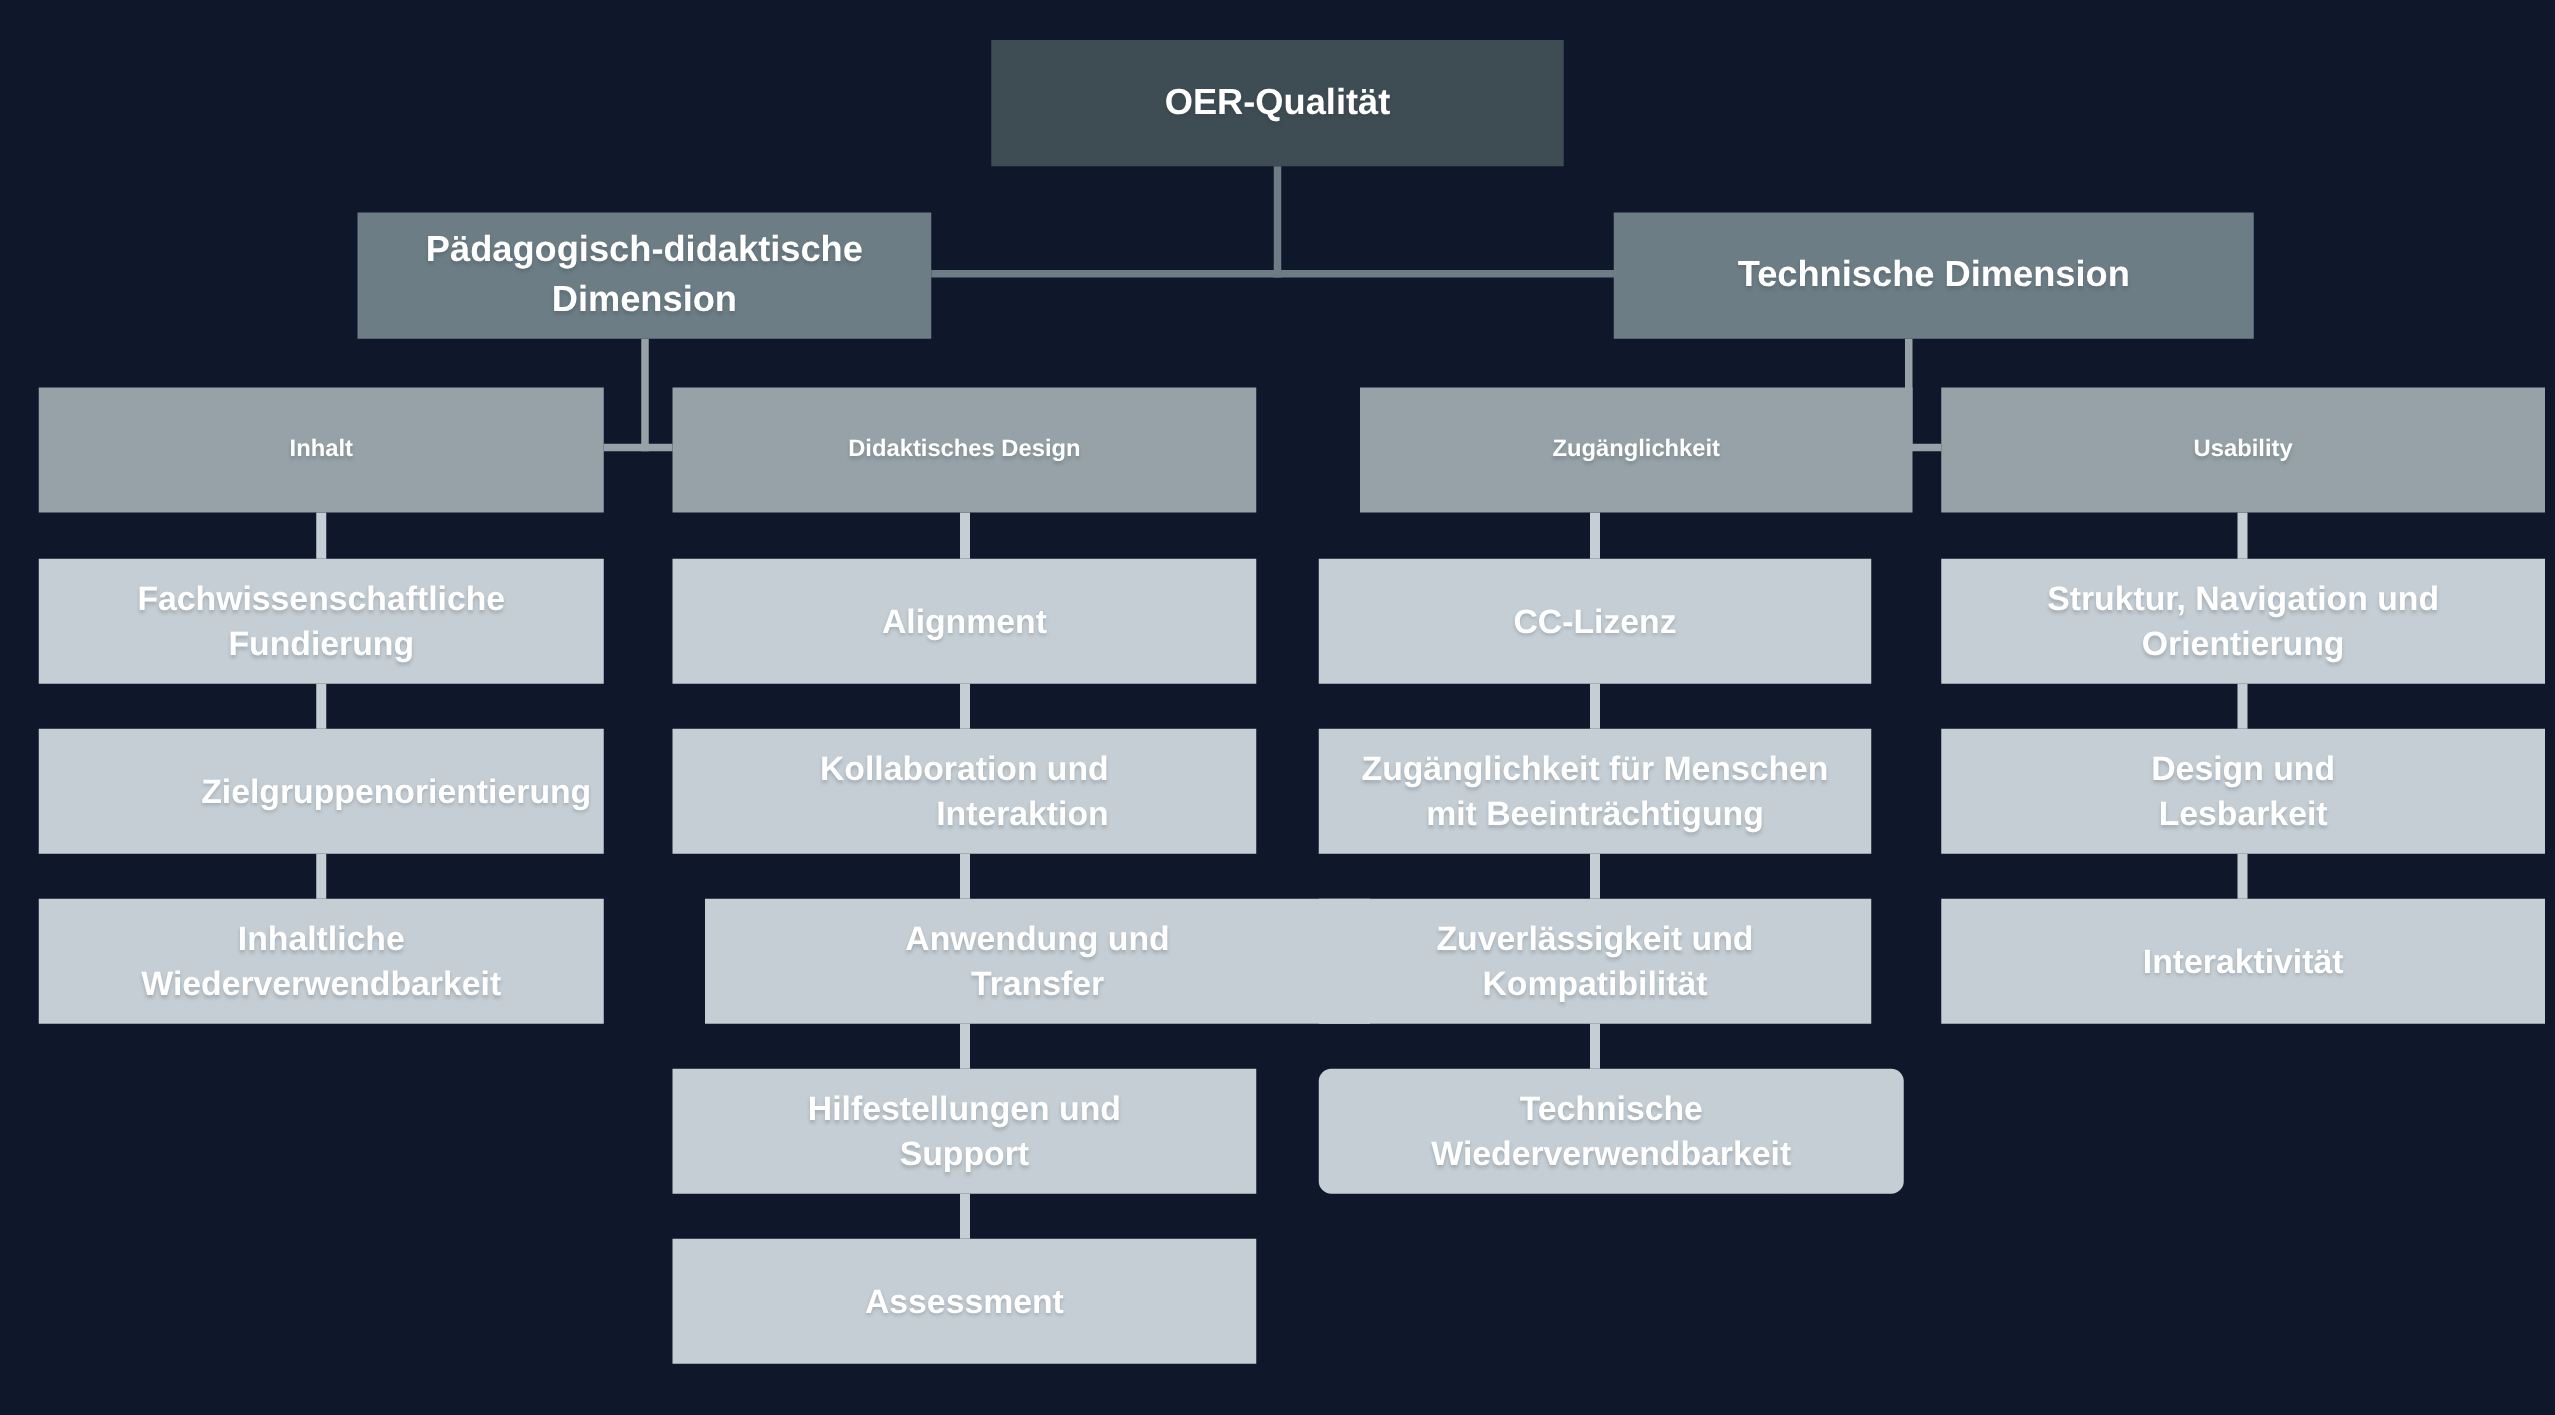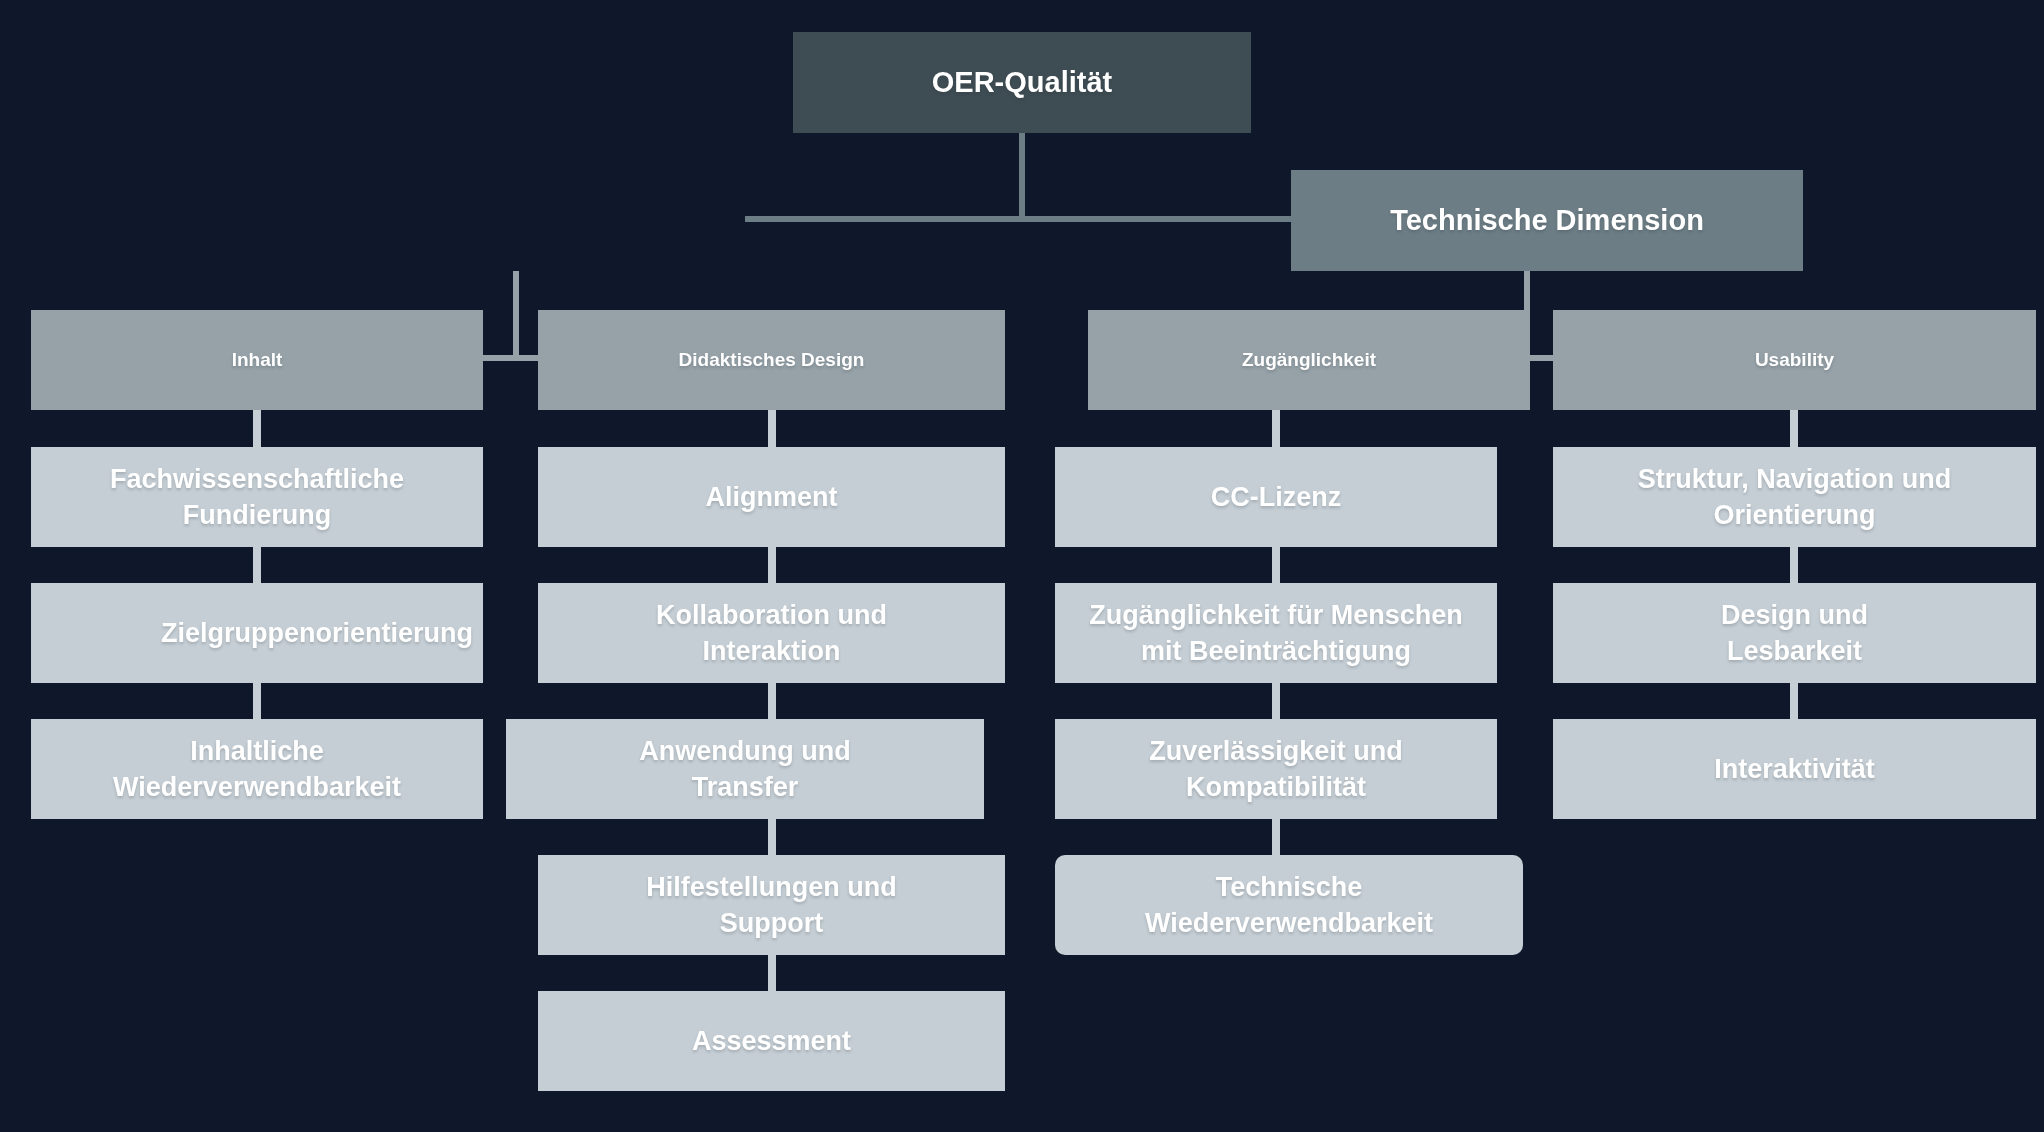--- a/index.html
+++ b/index.html
@@ -62,20 +62,24 @@
   <div class="conn light" style="left:1272px;top:819px;width:8px;height:36px;"></div>
 
   <div class="conn light" style="left:1790px;top:410px;width:8px;height:37px;"></div>
   <div class="conn light" style="left:1790px;top:547px;width:8px;height:36px;"></div>
   <div class="conn light" style="left:1790px;top:683px;width:8px;height:36px;"></div>
 
   <div class="node l1" style="left:793px;top:32px;width:458px;height:101px;">
     <span class="lbl">OER-Qualität</span>
   </div>
 
+  <div class="node l2" style="left:286px;top:170px;width:459px;height:101px;">
+    <span class="lbl">Pädagogisch-didaktische
+Dimension</span>
+  </div>
   <div class="node l2" style="left:1291px;top:170px;width:512px;height:101px;">
     <span class="lbl">Technische Dimension</span>
   </div>
 
   <div class="node l3" style="left:31px;top:310px;width:452px;height:100px;">
     <span class="lbl">Inhalt</span>
   </div>
   <div class="node l3" style="left:538px;top:310px;width:467px;height:100px;">
     <span class="lbl">Didaktisches Design</span>
   </div>
@@ -94,25 +98,25 @@
     <span class="lbl">Zielgruppenorientierung</span>
   </div>
   <div class="node l4" style="left:31px;top:719px;width:452px;height:100px;">
     <span class="lbl">Inhaltliche
 Wiederverwendbarkeit</span>
   </div>
 
   <div class="node l4" style="left:538px;top:447px;width:467px;height:100px;">
     <span class="lbl">Alignment</span>
   </div>
-  <div class="node l4" style="left:538px;top:583px;width:467px;height:100px;">
+  <div class="node l4" style="left:538px;top:583px;width:467px;height:100px;text-align:right;">
     <span class="lbl">Kollaboration und
 Interaktion</span>
   </div>
-  <div class="node l4" style="left:506px;top:719px;width:478px;height:100px;">
+  <div class="node l4" style="left:564px;top:719px;width:532px;height:100px;">
     <span class="lbl">Anwendung und
 Transfer</span>
   </div>
   <div class="node l4" style="left:538px;top:855px;width:467px;height:100px;">
     <span class="lbl">Hilfestellungen und
 Support</span>
   </div>
   <div class="node l4" style="left:538px;top:991px;width:467px;height:100px;">
     <span class="lbl">Assessment</span>
   </div>

